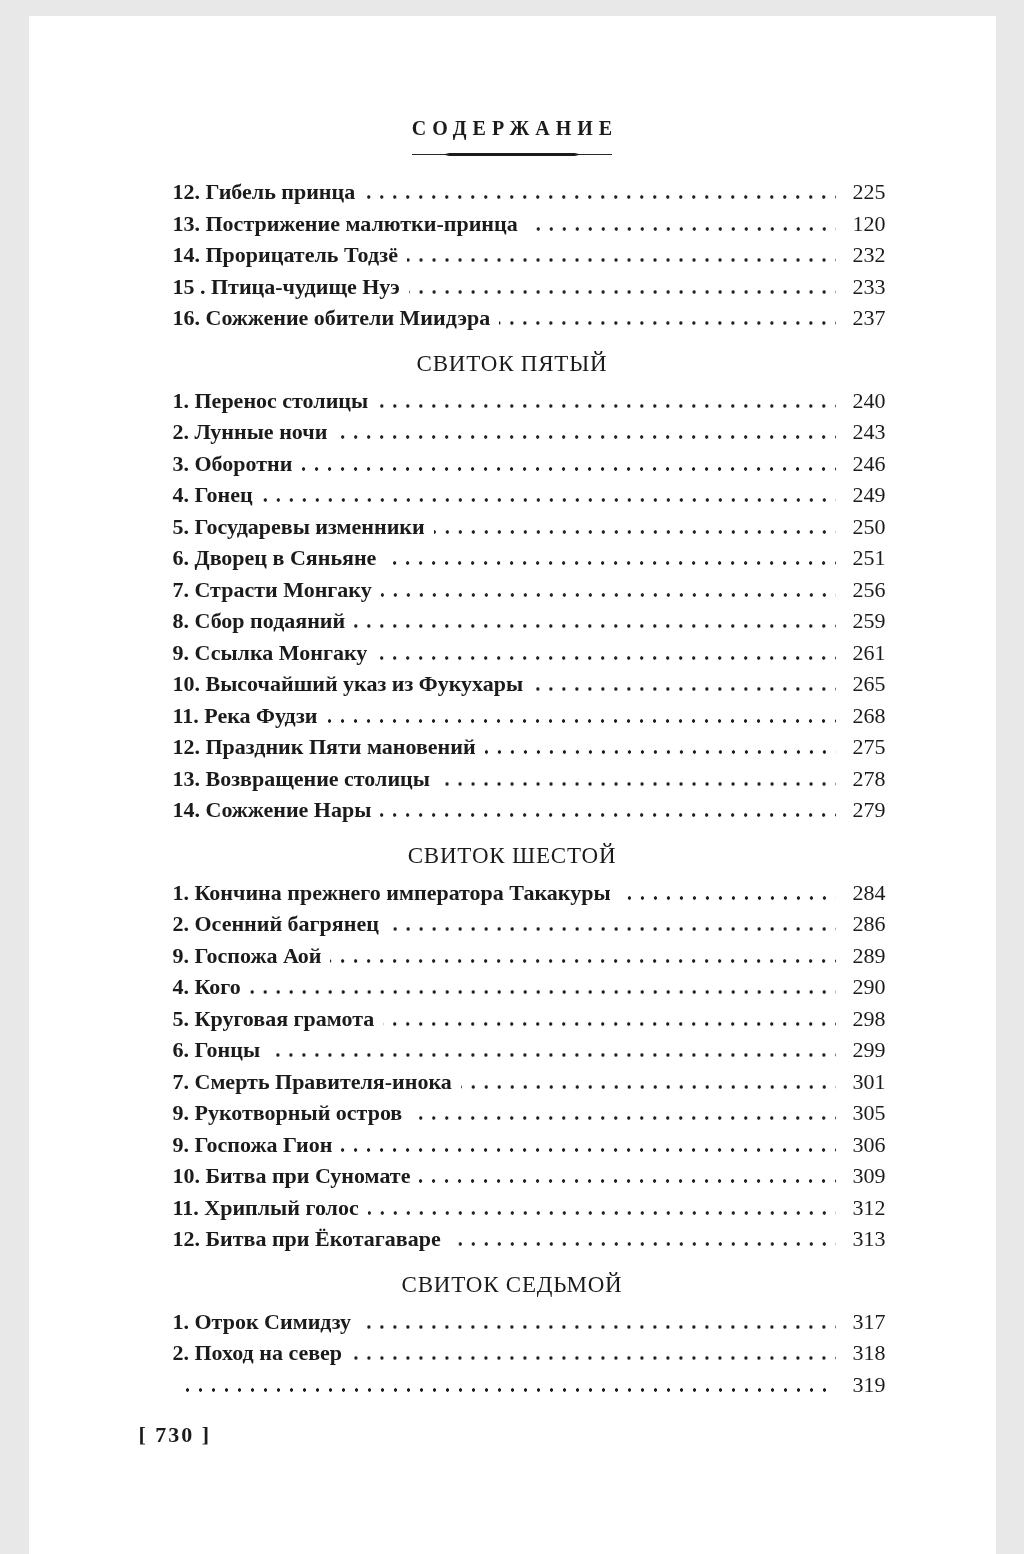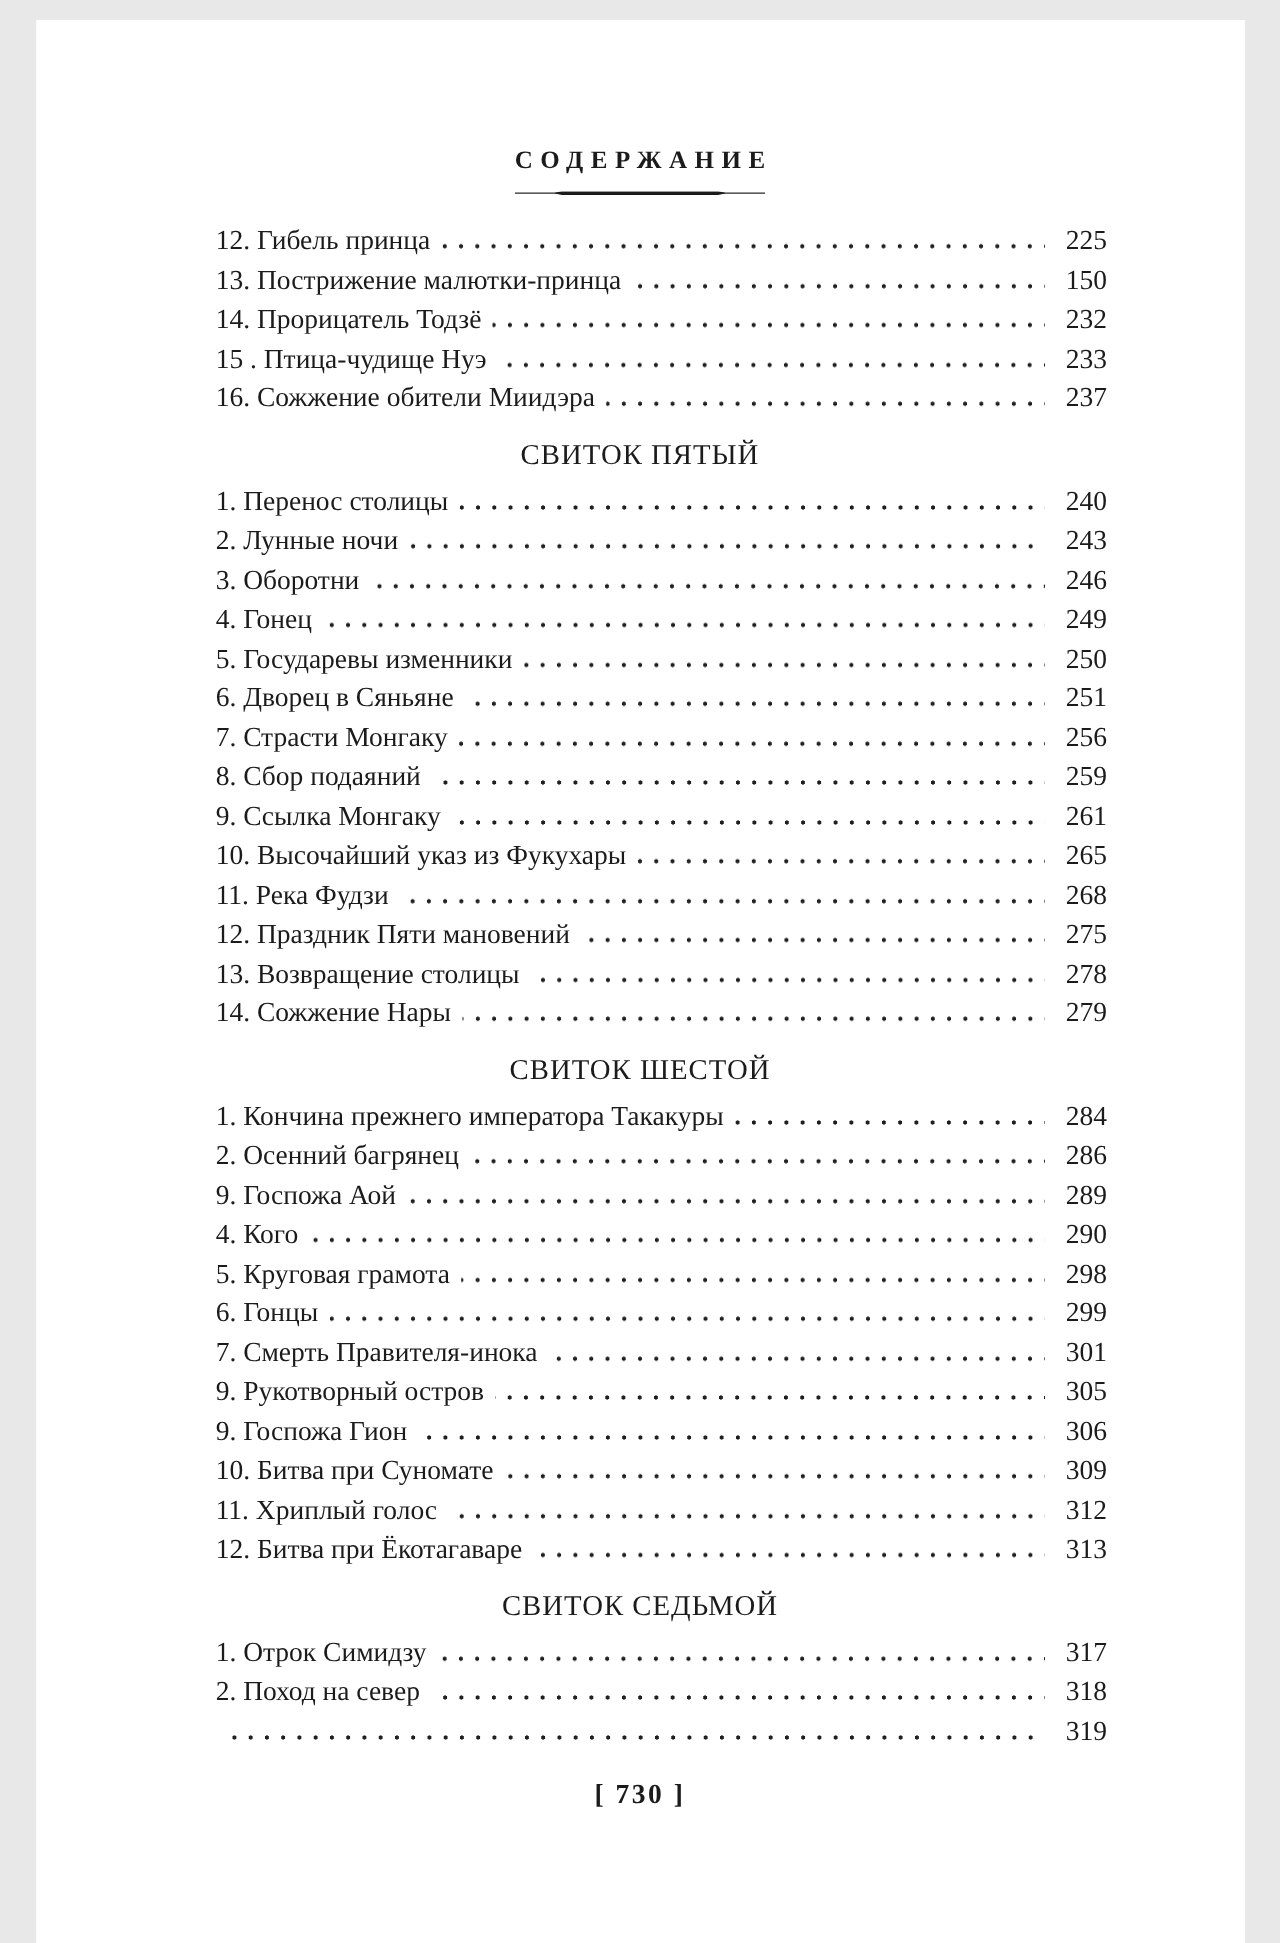--- a/index.html
+++ b/index.html
@@ -70,20 +70,21 @@
   }
   .toc-row {
     display: flex;
     align-items: baseline;
     line-height: 31.5px;
     height: 31.5px;
   }
   .toc-label {
     white-space: nowrap;
     flex: 0 0 auto;
+    font-weight: bold;
   }
   .toc-dots {
     flex: 1 1 auto;
     min-width: 16px;
     height: 4px;
     margin: 0 10px 0 9px;
     background-image: radial-gradient(circle at 1.5px 2px, #1f1f1f 1.45px, transparent 1.95px);
     background-size: 13px 4px;
     background-repeat: repeat-x;
     background-position: right 0 bottom 0;
@@ -91,21 +92,20 @@
   .toc-page {
     flex: 0 0 auto;
     min-width: 40px;
     text-align: right;
     white-space: nowrap;
   }
   
   .folio {
     margin-top: 22px;
     margin-left: -34px;
-    text-align: center;
     font-size: 22px;
     font-weight: bold;
     letter-spacing: 2px;
     line-height: 26px;
   }
 </style>
 </head>
 <body>
 
 <div class="page">
@@ -124,21 +124,21 @@
     <div class="section-rows">
   <div class="toc-row">
     <span class="toc-label">12. Гибель принца</span>
     <span class="toc-dots"></span>
     <span class="toc-page">225</span>
   </div>
 
   <div class="toc-row">
     <span class="toc-label">13. Пострижение малютки-принца</span>
     <span class="toc-dots"></span>
-    <span class="toc-page">150</span>
+    <span class="toc-page">120</span>
   </div>
 
   <div class="toc-row">
     <span class="toc-label">14. Прорицатель Тодзё</span>
     <span class="toc-dots"></span>
     <span class="toc-page">232</span>
   </div>
 
   <div class="toc-row">
     <span class="toc-label">15 . Птица-чудище Нуэ</span>

